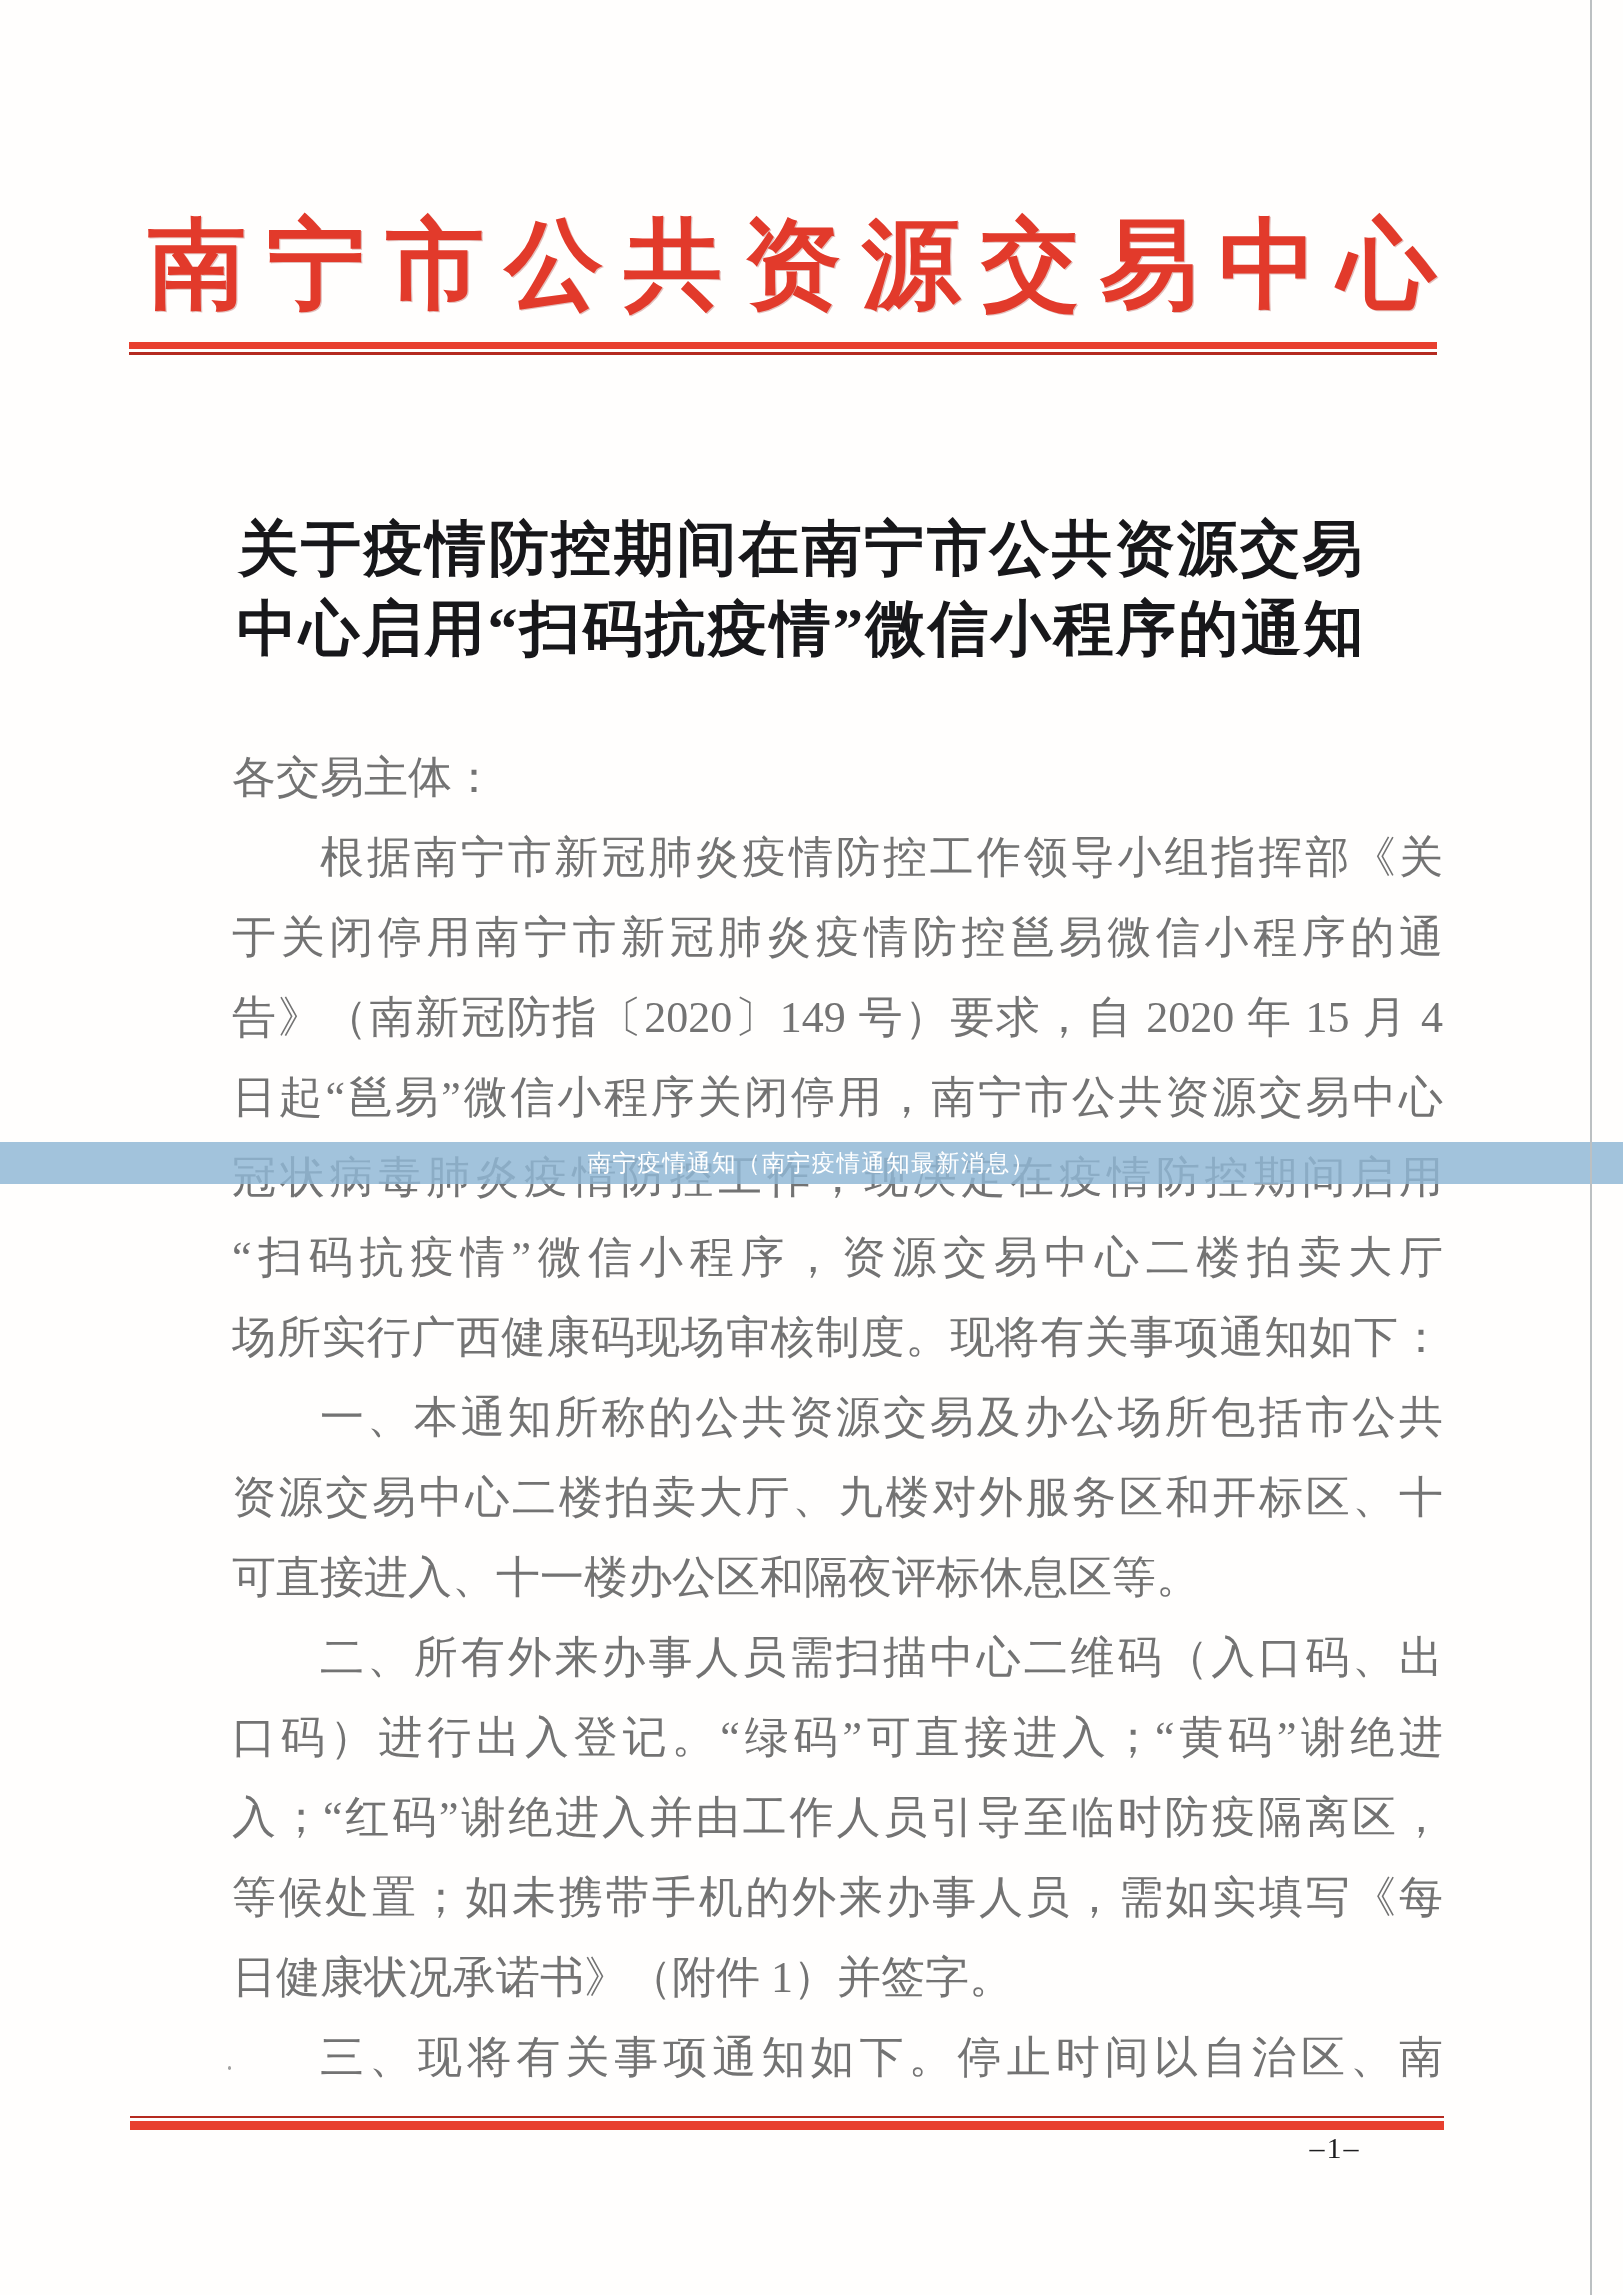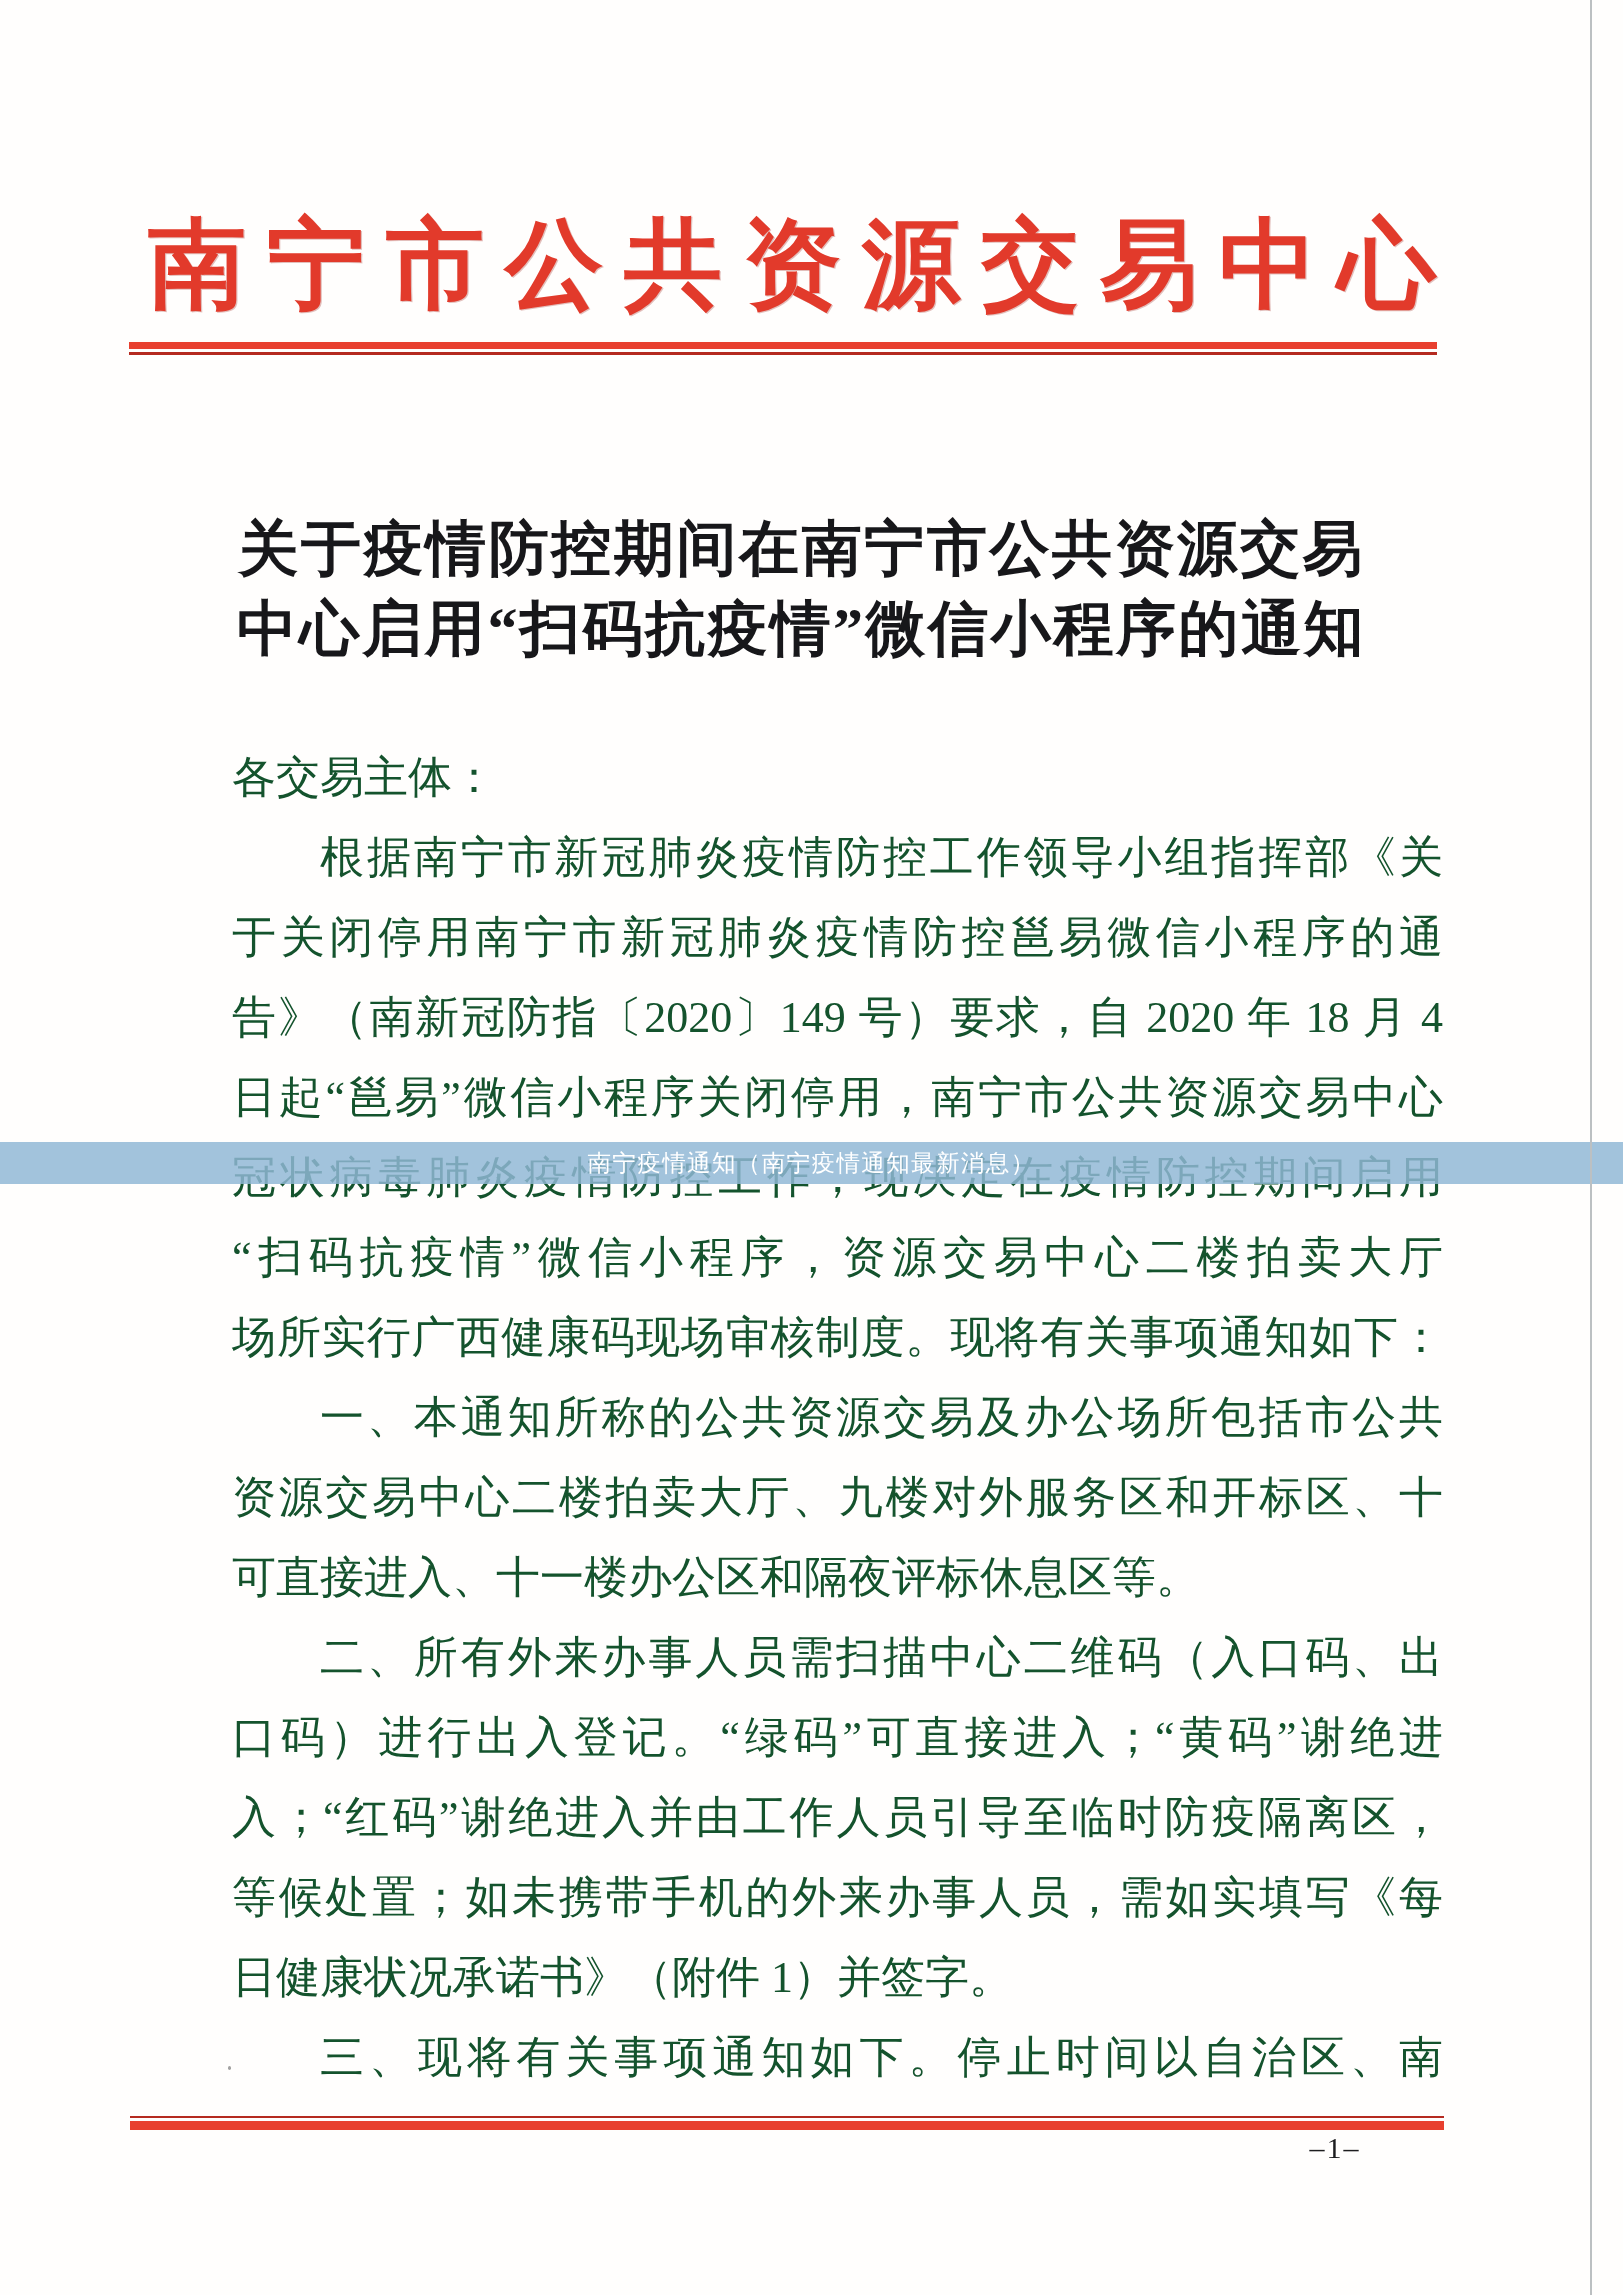--- a/index.html
+++ b/index.html
@@ -40,21 +40,21 @@
     font-size:60px; font-weight:bold;
     color:#17171a;
     line-height:80px;
     letter-spacing:2.6px;
     white-space:nowrap;
   }
   
   .body-block {
     position:absolute; top:738px; left:232px; width:1211px;
     font-size:44px; line-height:80px;
-    color:#14532d;
+    color:#737373;
   }
   .line { width:100%; box-sizing:border-box; }
   .fill { text-align:justify; text-align-last:justify; }
   .start { text-align:left; text-align-last:left; }
   .indent { padding-left:88px;font-family:Liberation Serif, serif; }
   
   .banner {
     position:absolute; top:1142px; left:0; width:1623px; height:42px;
     background:rgba(144,184,213,0.84);
     z-index:5;
@@ -107,21 +107,21 @@
 
   <div class="doc-title">
     <div>关于疫情防控期间在南宁市公共资源交易</div>
     <div>中心启用“扫码抗疫情”微信小程序的通知</div>
   </div>
 
   <div class="body-block">
     <div class="line start">各交易主体：</div>
     <div class="line fill indent">根据南宁市新冠肺炎疫情防控工作领导小组指挥部《关</div>
     <div class="line fill">于关闭停用南宁市新冠肺炎疫情防控邕易微信小程序的通</div>
-    <div class="line fill">告》（南新冠防指〔2020〕149 号）要求，自 2020 年 18 月 4</div>
+    <div class="line fill">告》（南新冠防指〔2020〕149 号）要求，自 2020 年 15 月 4</div>
     <div class="line fill">日起“邕易”微信小程序关闭停用，南宁市公共资源交易中心</div>
     <div class="line fill">冠状病毒肺炎疫情防控工作，现决定在疫情防控期间启用</div>
     <div class="line fill">“扫码抗疫情”微信小程序，资源交易中心二楼拍卖大厅</div>
     <div class="line fill">场所实行广西健康码现场审核制度。现将有关事项通知如下：</div>
     <div class="line fill indent">一、本通知所称的公共资源交易及办公场所包括市公共</div>
     <div class="line fill">资源交易中心二楼拍卖大厅、九楼对外服务区和开标区、十</div>
     <div class="line start">可直接进入、十一楼办公区和隔夜评标休息区等。</div>
     <div class="line fill indent">二、所有外来办事人员需扫描中心二维码（入口码、出</div>
     <div class="line fill">口码）进行出入登记。“绿码”可直接进入；“黄码”谢绝进</div>
     <div class="line fill">入；“红码”谢绝进入并由工作人员引导至临时防疫隔离区，</div>

